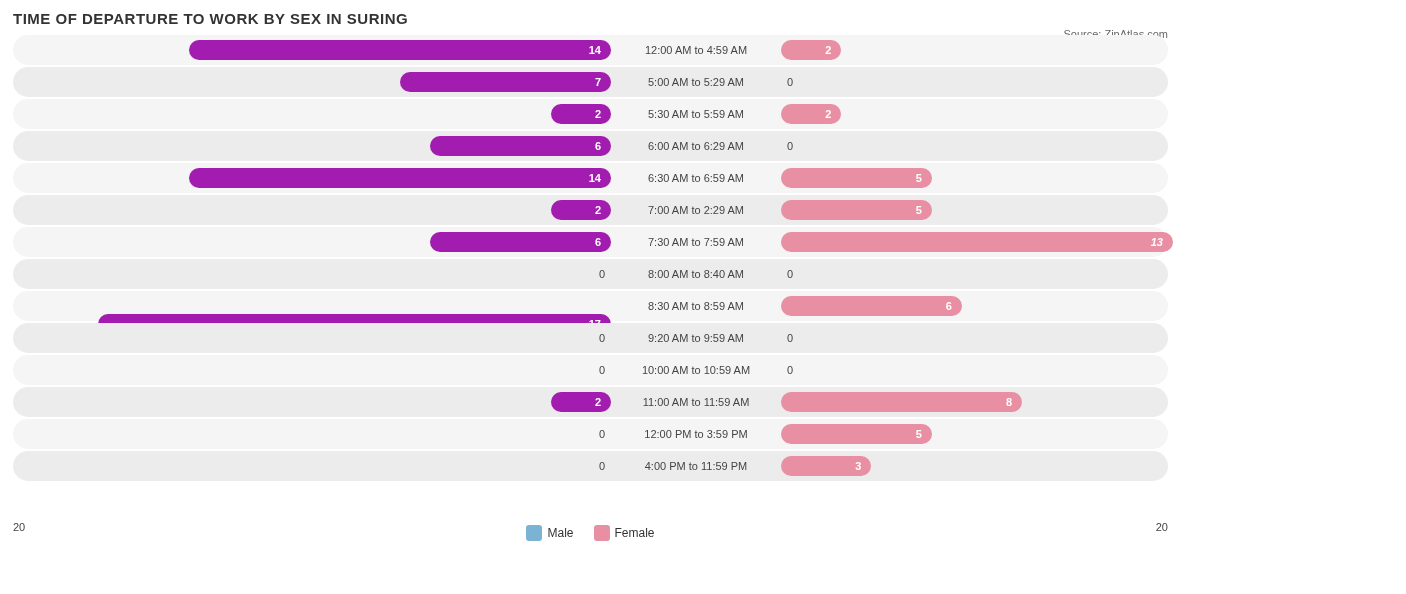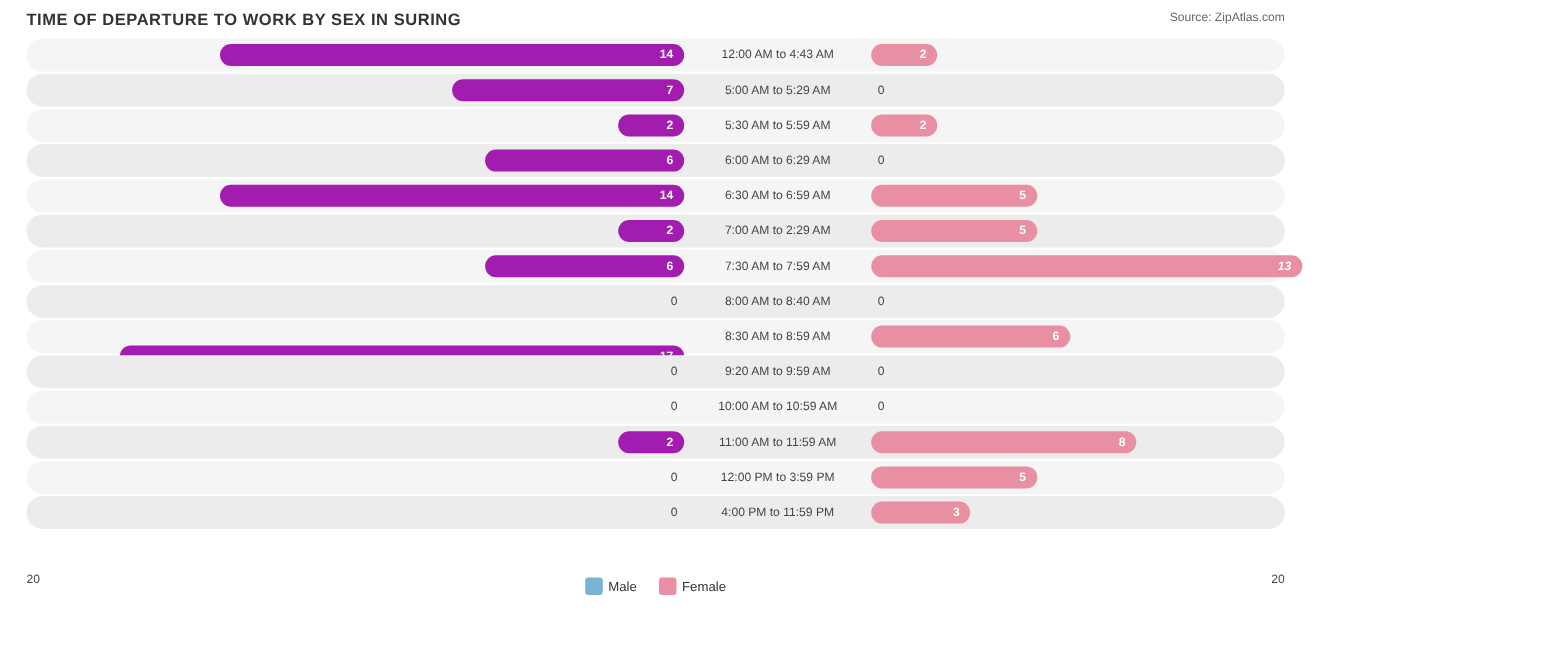--- a/index.html
+++ b/index.html
@@ -6,34 +6,34 @@
     body {
       background: #fff;
       font-family: Arial, sans-serif;
       width: 1406px;
       height: 594px;
       overflow: hidden;
     }
     .chart-container {
       width: 1188px;
       height: 594px;
-      padding: 10px 20px 40px 24px;
+      padding: 10px 20px 40px 13px;
       position: relative;
     }
     .chart-title {
       font-size: 15px;
       font-weight: bold;
       color: #333;
       margin-bottom: 8px;
       text-transform: uppercase;
       letter-spacing: 0.5px;
     }
     .source {
       position: absolute;
-      top: 10px;
+      top: 28px;
       right: 20px;
       font-size: 11px;
       color: #666;
     }
     .chart-area {
       position: relative;
       width: 100%;
       height: calc(100% - 60px);
     }
     .row {
@@ -158,21 +158,21 @@
   <div class="row">
     <div class="left-section" style="width:603px;">
       <div class="left-bar-container">
 
         <div class="bar-male" style="width:422.09999999999997px;">
           <span class="value-male">14</span>
         </div>
 
       </div>
     </div>
-    <div class="label-col">12:00 AM to 4:43 AM</div>
+    <div class="label-col">12:00 AM to 4:59 AM</div>
     <div class="right-section" style="flex:1;">
       <div class="right-bar-container">
         <div class="bar-female" style="width:60.300000000000004px;">
           <span class="value-male">2</span>
         </div>
 
       </div>
     </div>
   </div>
       <div class="row">

